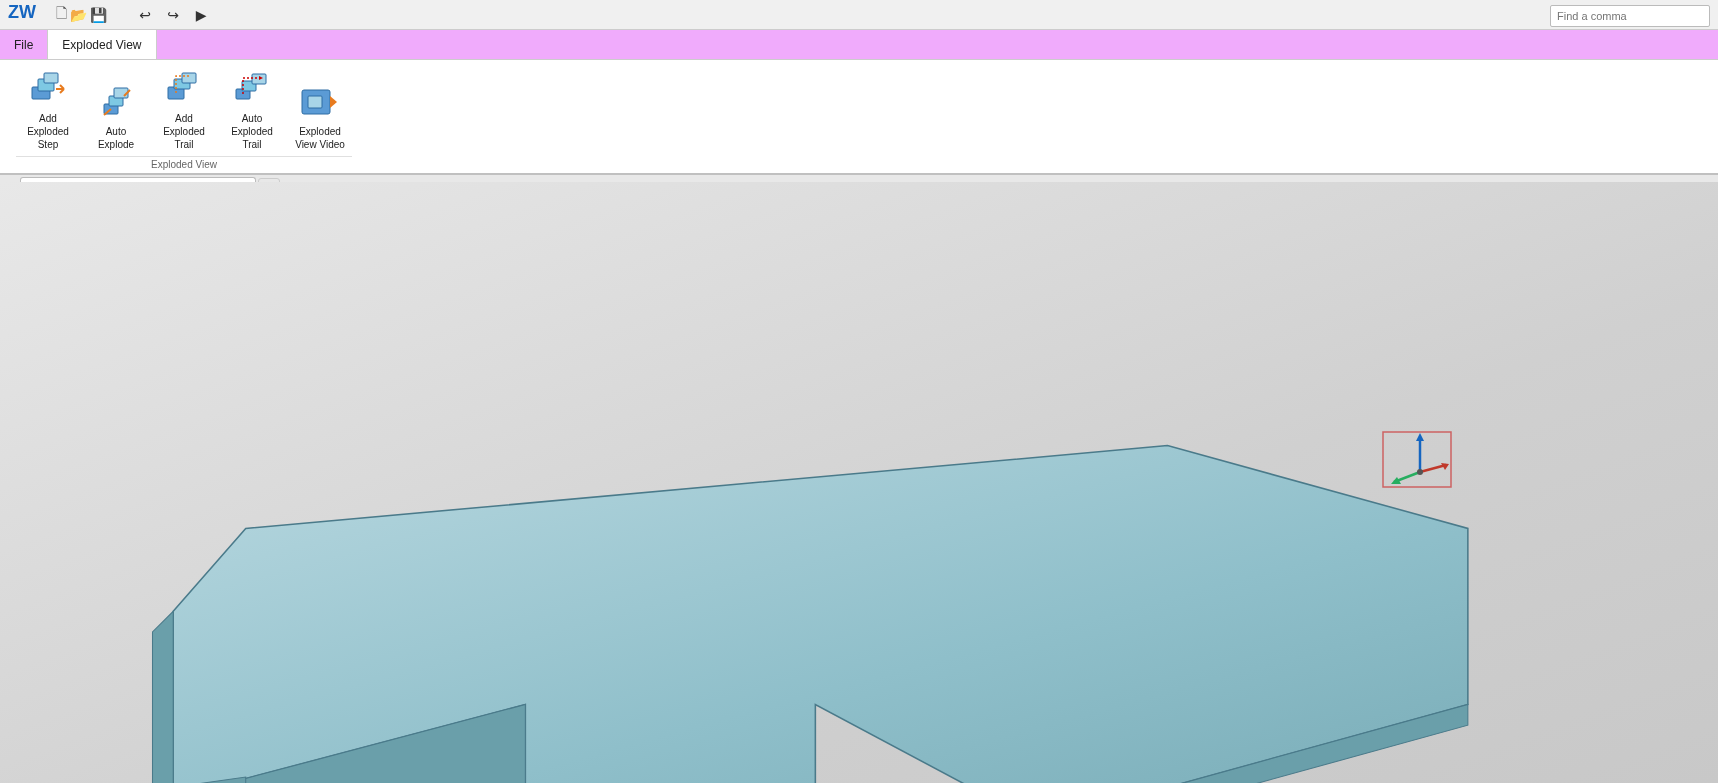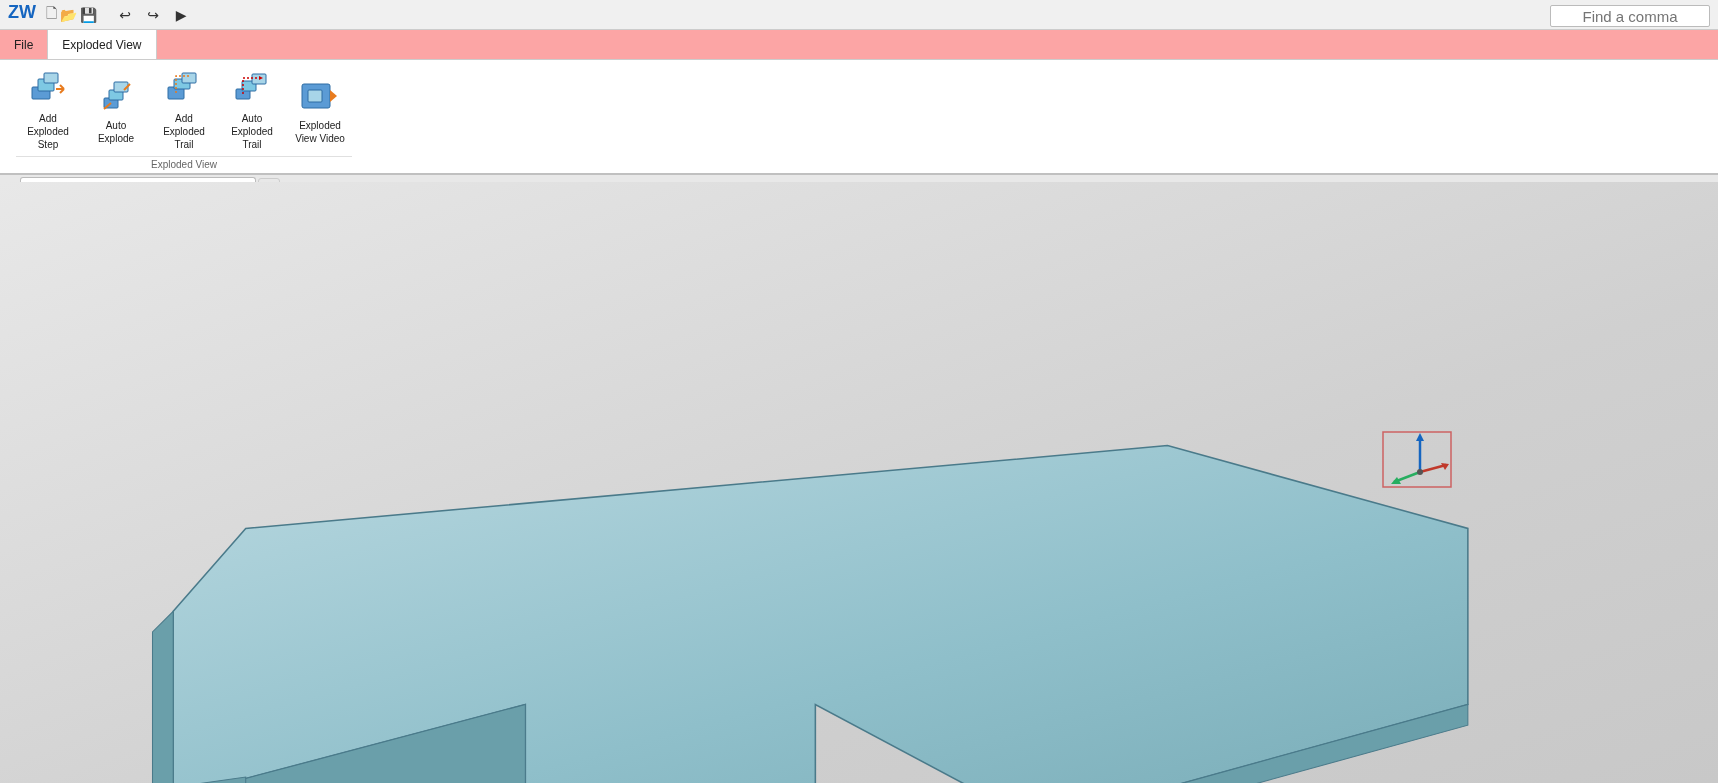--- a/index.html
+++ b/index.html
@@ -10,21 +10,21 @@
       width: 100%; height: 30px; background: #f0f0f0;
       display: flex; align-items: center; justify-content: space-between;
       border-bottom: 1px solid #ccc; padding: 0 8px;
     }
     #titlebar-title { flex: 1; text-align: center; font-size: 12px; color: #333; }
     #titlebar-controls { display: flex; gap: 4px; }
     .titlebar-btn { width: 20px; height: 20px; font-size: 14px; cursor: pointer; display: flex; align-items: center; justify-content: center; color: #555; background: none; border: none; }
 
     
     #menubar {
-      width: 100%; height: 30px; background: #fca5a5;
+      width: 100%; height: 30px; background: #f0abfc;
       display: flex; align-items: center;
       border-bottom: 1px solid #ccc;
     }
     .menu-item {
       padding: 4px 14px; cursor: pointer; font-size: 12px; color: #222;
       height: 100%; display: flex; align-items: center;
     }
     .menu-item.active { background: #ffffff; border-right: 1px solid #ccc; border-left: 1px solid #ccc; font-weight: 500; }
 
     
@@ -36,21 +36,21 @@
     #ribbon-toolbar {
       display: flex; align-items: stretch; padding: 4px 8px 0 8px;
       min-height: 90px;
     }
     .ribbon-group {
       display: flex; flex-direction: column; align-items: flex-start;
       border-right: 1px solid #ddd; padding: 0 8px;
     }
     .ribbon-group:last-child { border-right: none; }
     .ribbon-buttons {
-      display: flex; flex-direction: row; align-items: center; gap: 4px; flex: 1;
+      display: flex; flex-direction: row; align-items: flex-end; gap: 4px; flex: 1;
     }
     .ribbon-btn {
       display: flex; flex-direction: column; align-items: center; justify-content: flex-start;
       width: 64px; min-height: 70px; padding: 4px 2px 2px 2px;
       cursor: pointer; border-radius: 3px; border: 1px solid transparent;
       background: none; font-size: 10px; text-align: center; color: #222;
     }
     .ribbon-btn .icon-placeholder {
       width: 40px; height: 40px; margin-bottom: 3px;
       display: flex; align-items: center; justify-content: center;
@@ -123,34 +123,34 @@
     }
 
     
     #search-bar {
       position: absolute; top: 5px; right: 8px;
       display: flex; align-items: center;
       border: 1px solid #bbb; background: white; border-radius: 2px;
       padding: 2px 6px; height: 22px; width: 160px;
     }
     #search-bar input {
-      border: none; outline: none; font-size: 15px; width: 100%; background: none; text-align: center;
+      border: none; outline: none; font-size: 11px; width: 100%; background: none;
     }
 
     
     .layer-select {
       height: 22px; font-size: 11px; border: 1px solid #bbb; background: white;
       padding: 0 4px; border-radius: 2px; min-width: 90px;
     }
   </style>
 </head>
 <body>
 
 <div id="titlebar">
-  <span style="font-size:11px; color:#555; display:flex; gap:10px;">
+  <span style="font-size:11px; color:#555; display:flex; gap:20px;">
     <span style="font-size:18px; color:#1565c0; font-weight:bold;">ZW</span>
     <span style="display:flex; gap:3px; align-items:center;">
 
       <span style="cursor:pointer; font-size:14px;">🗋</span>
       <span style="cursor:pointer; font-size:14px;">📂</span>
       <span style="cursor:pointer; font-size:14px;">💾</span>
     </span>
     <span style="display:flex; gap:2px; align-items:center; margin-left:4px;">
       <button class="tool-btn">↩</button>
       <button class="tool-btn">↪</button>

